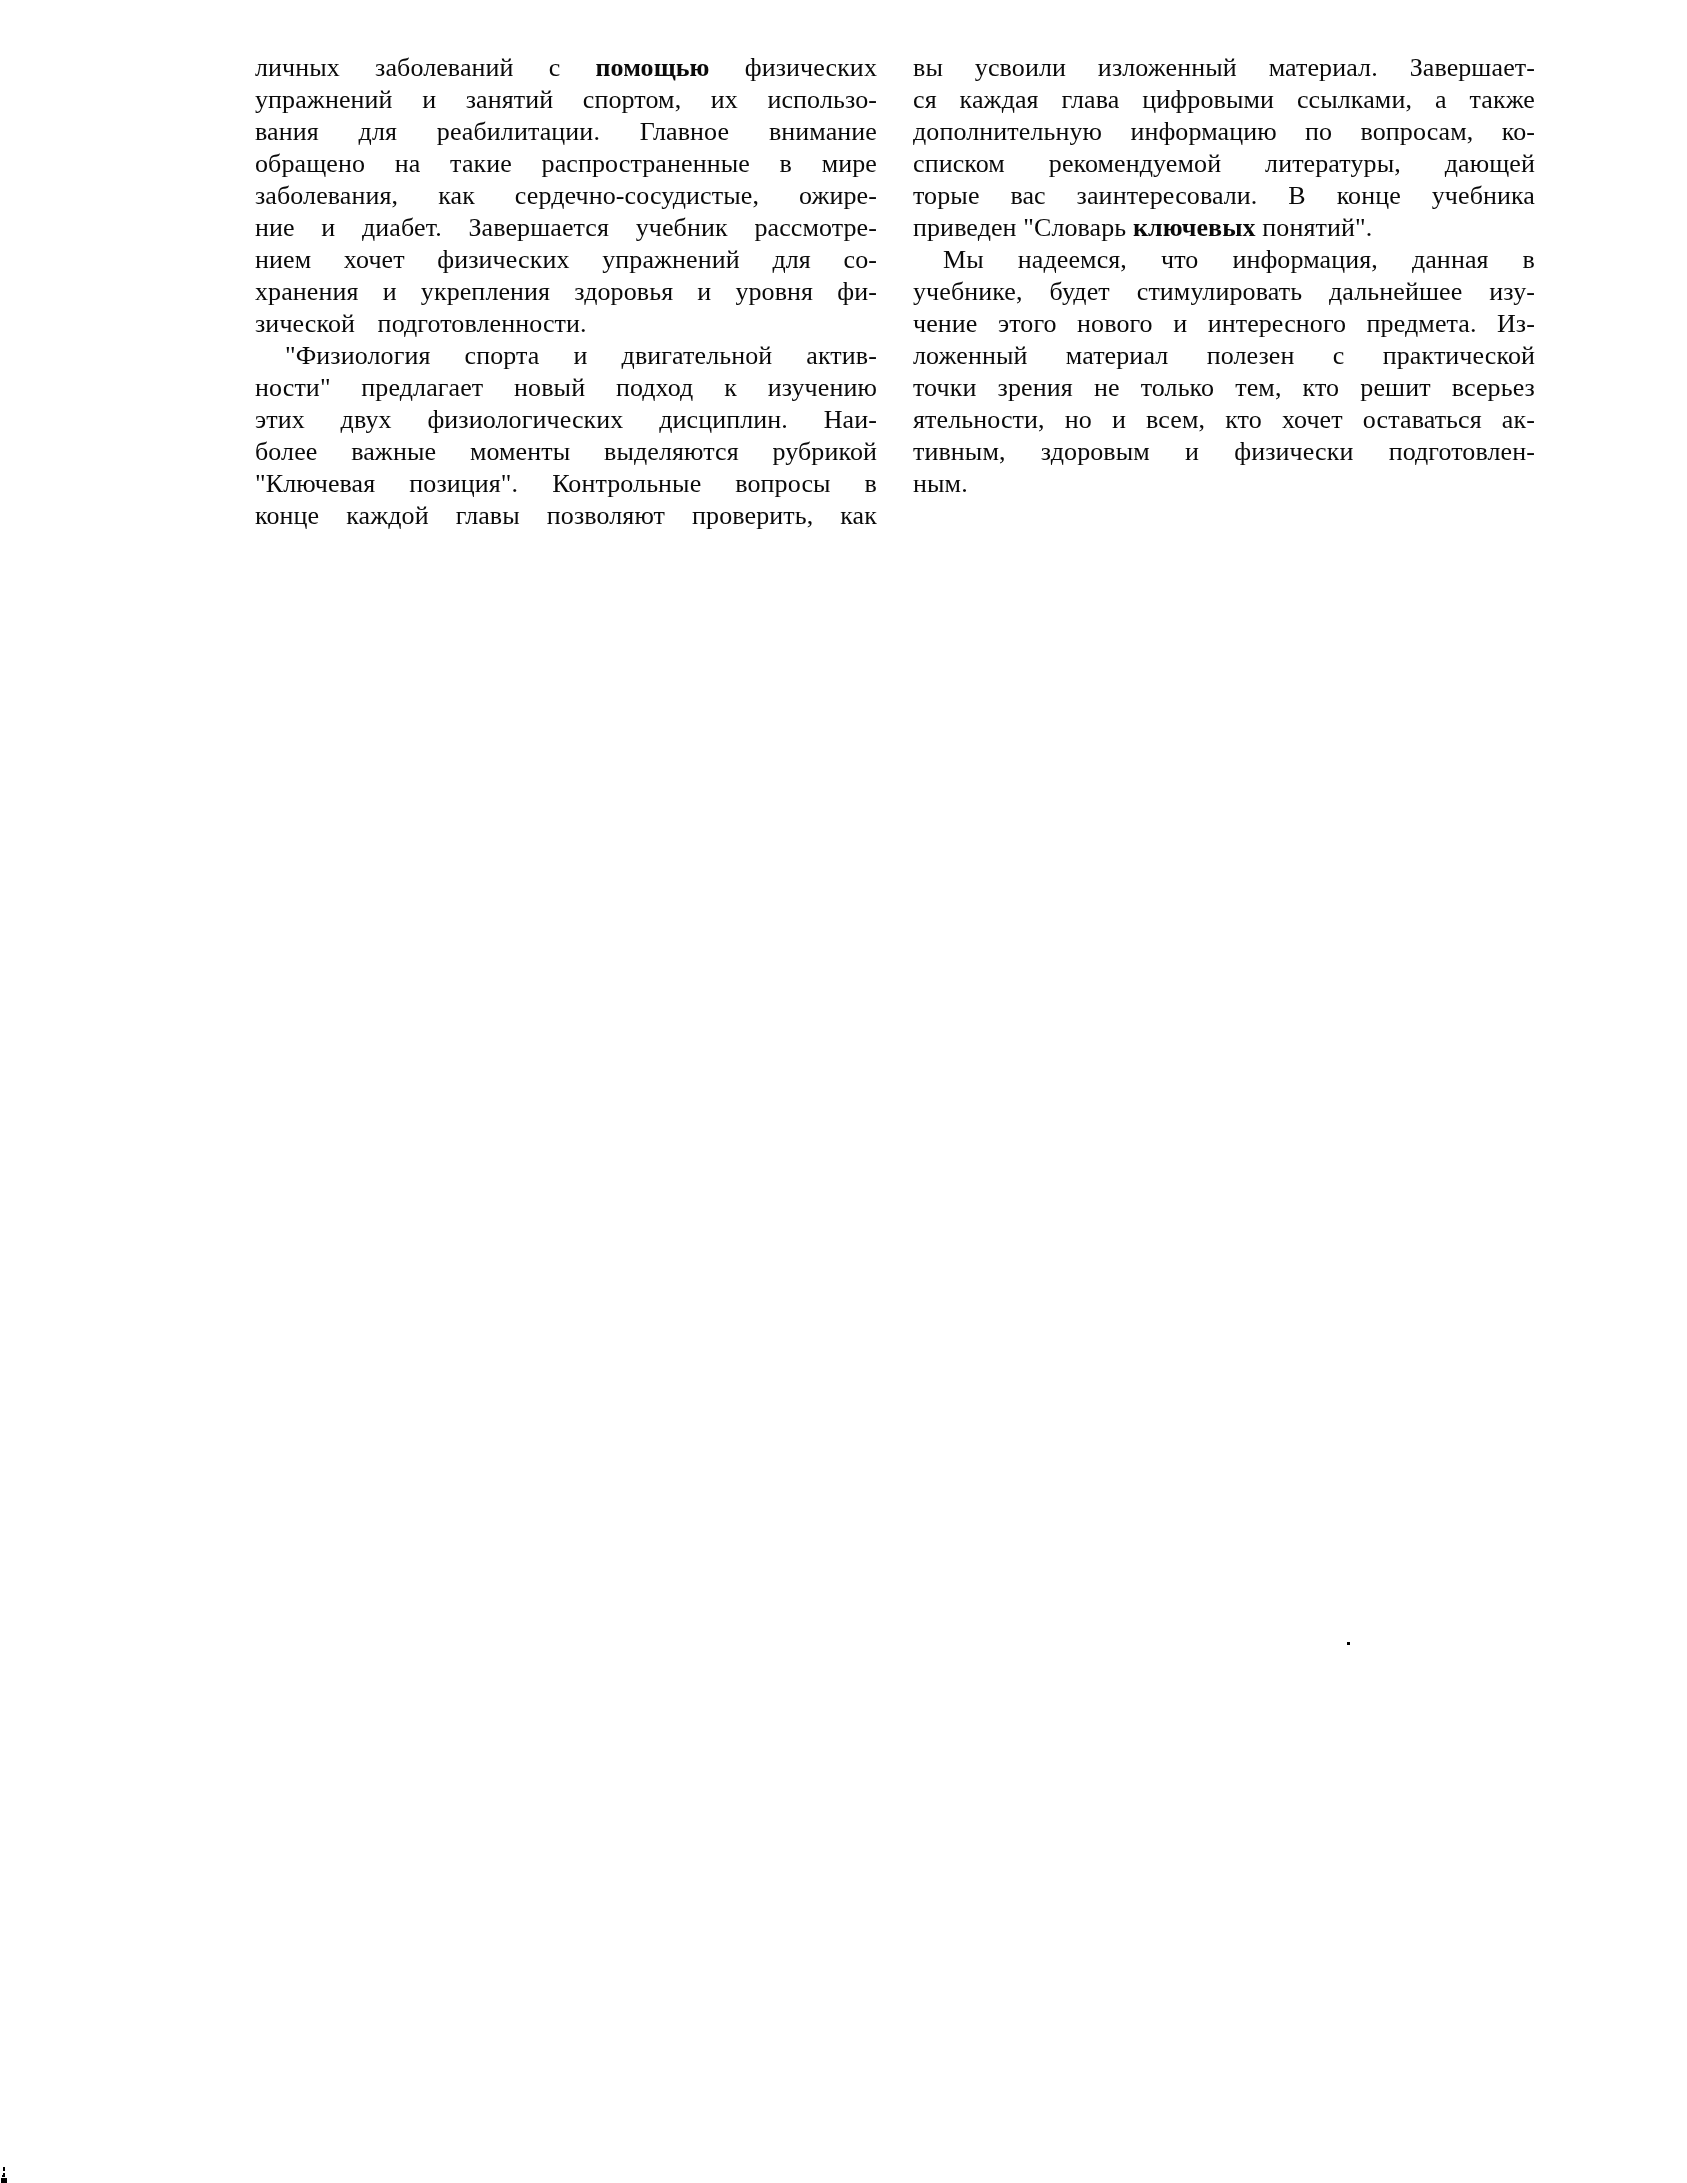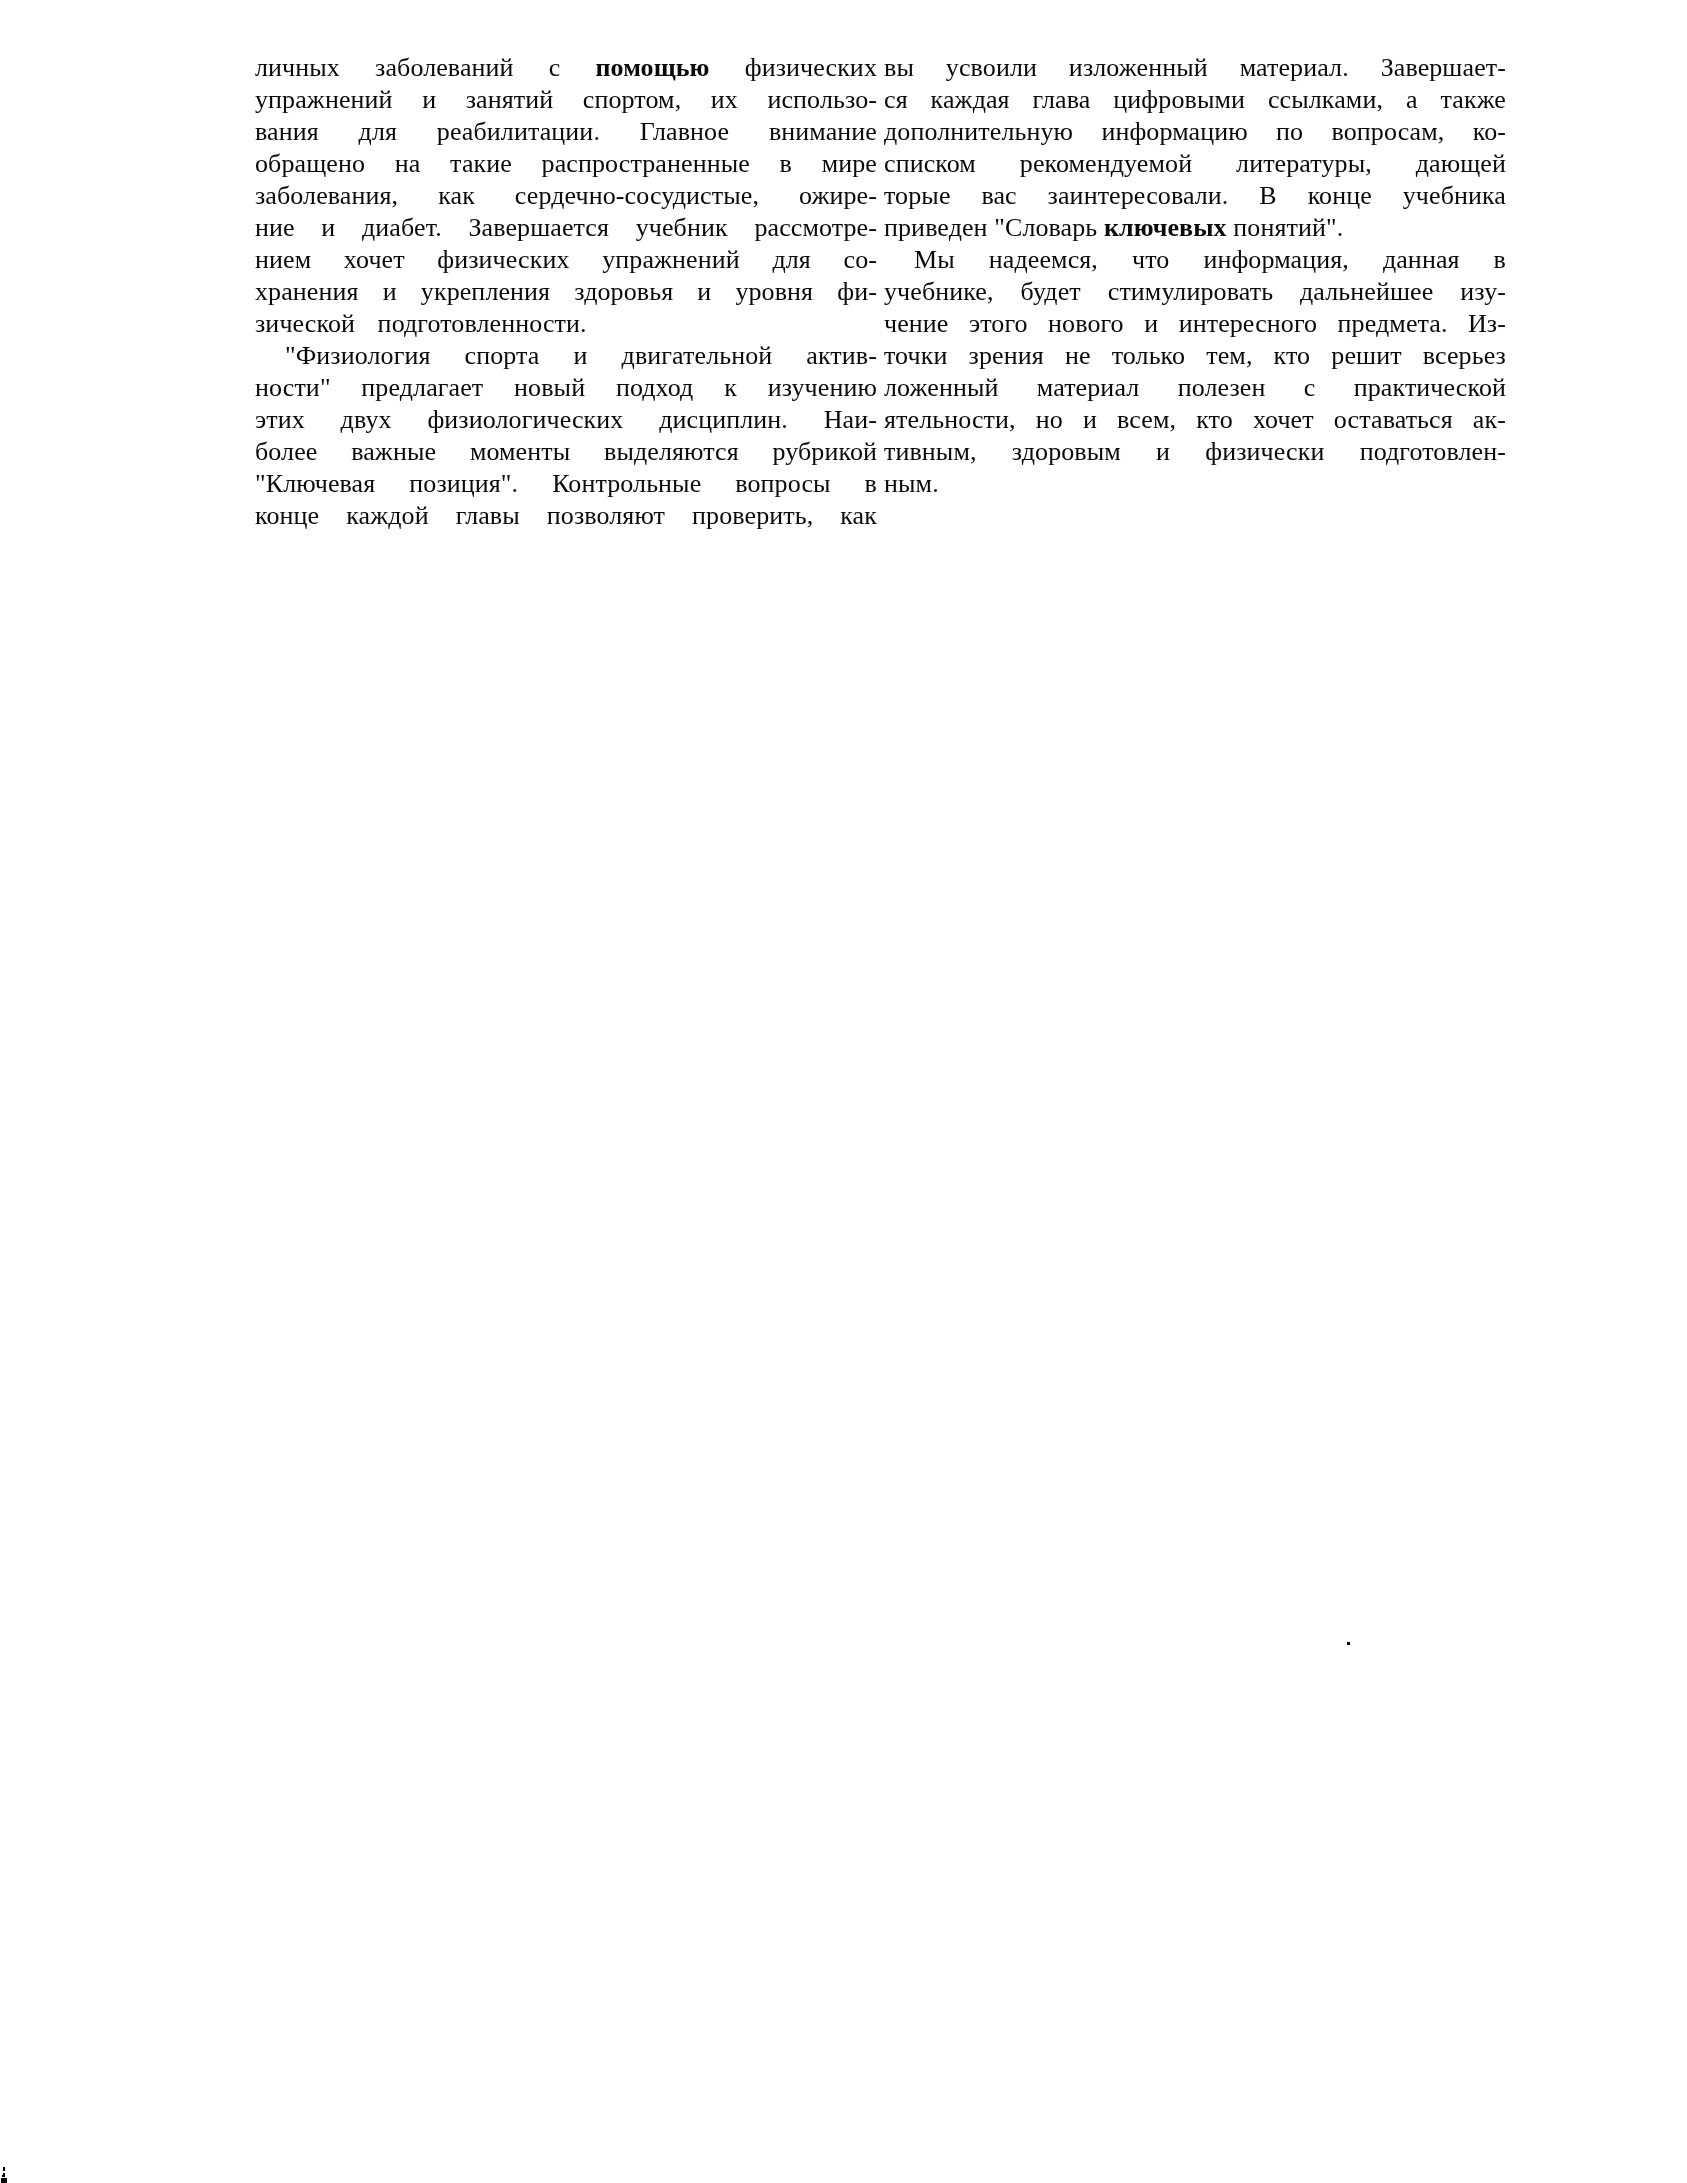--- a/index.html
+++ b/index.html
@@ -15,21 +15,21 @@
     overflow: hidden;
     font-family: "Liberation Serif", "DejaVu Serif", serif;
     color: #0a0a0a;
   }
   .column {
     position: absolute;
     top: 52px;
     width: 622px;
   }
   .column-left  { left: 255px; }
-  .column-right { left: 884px; }
+  .column-right { left: 913px; }
   .line {
     font-size: 26px;
     line-height: 32px;
     white-space: normal;
     text-align: justify;
     text-align-last: justify;
     letter-spacing: 0.1px;
   }
   .line.end {
     text-align-last: left;
@@ -74,22 +74,22 @@
   <div class="column column-right">
     <div class="line">вы усвоили изложенный материал. Завершает-</div>
     <div class="line">ся каждая глава цифровыми ссылками, а также</div>
     <div class="line">дополнительную информацию по вопросам, ко-</div>
     <div class="line">списком рекомендуемой литературы, дающей</div>
     <div class="line">торые вас заинтересовали. В конце учебника</div>
     <div class="line end"><span>приведен "Словарь </span><span class="emph">ключевых</span><span> понятий".</span></div>
     <div class="line indent">Мы надеемся, что информация, данная в</div>
     <div class="line">учебнике, будет стимулировать дальнейшее изу-</div>
     <div class="line">чение этого нового и интересного предмета. Из-</div>
+    <div class="line">ложенный материал полезен с практической</div>
     <div class="line">точки зрения не только тем, кто решит всерьез</div>
-    <div class="line">ложенный материал полезен с практической</div>
     <div class="line">ятельности, но и всем, кто хочет оставаться ак-</div>
     <div class="line">тивным, здоровым и физически подготовлен-</div>
     <div class="line end">ным.</div>
   </div>
 
   <div class="artifact" style="left:1347px; top:1642px; width:2.6px; height:2.6px;"></div>
 
   <div class="artifact" style="left:2.6px; top:2167px; width:2.6px; height:4px;"></div>
   <div class="artifact" style="left:3.3px; top:2173px; width:2px; height:2px;"></div>
   <div class="artifact" style="left:2px; top:2175px; width:2.6px; height:2px;"></div>

